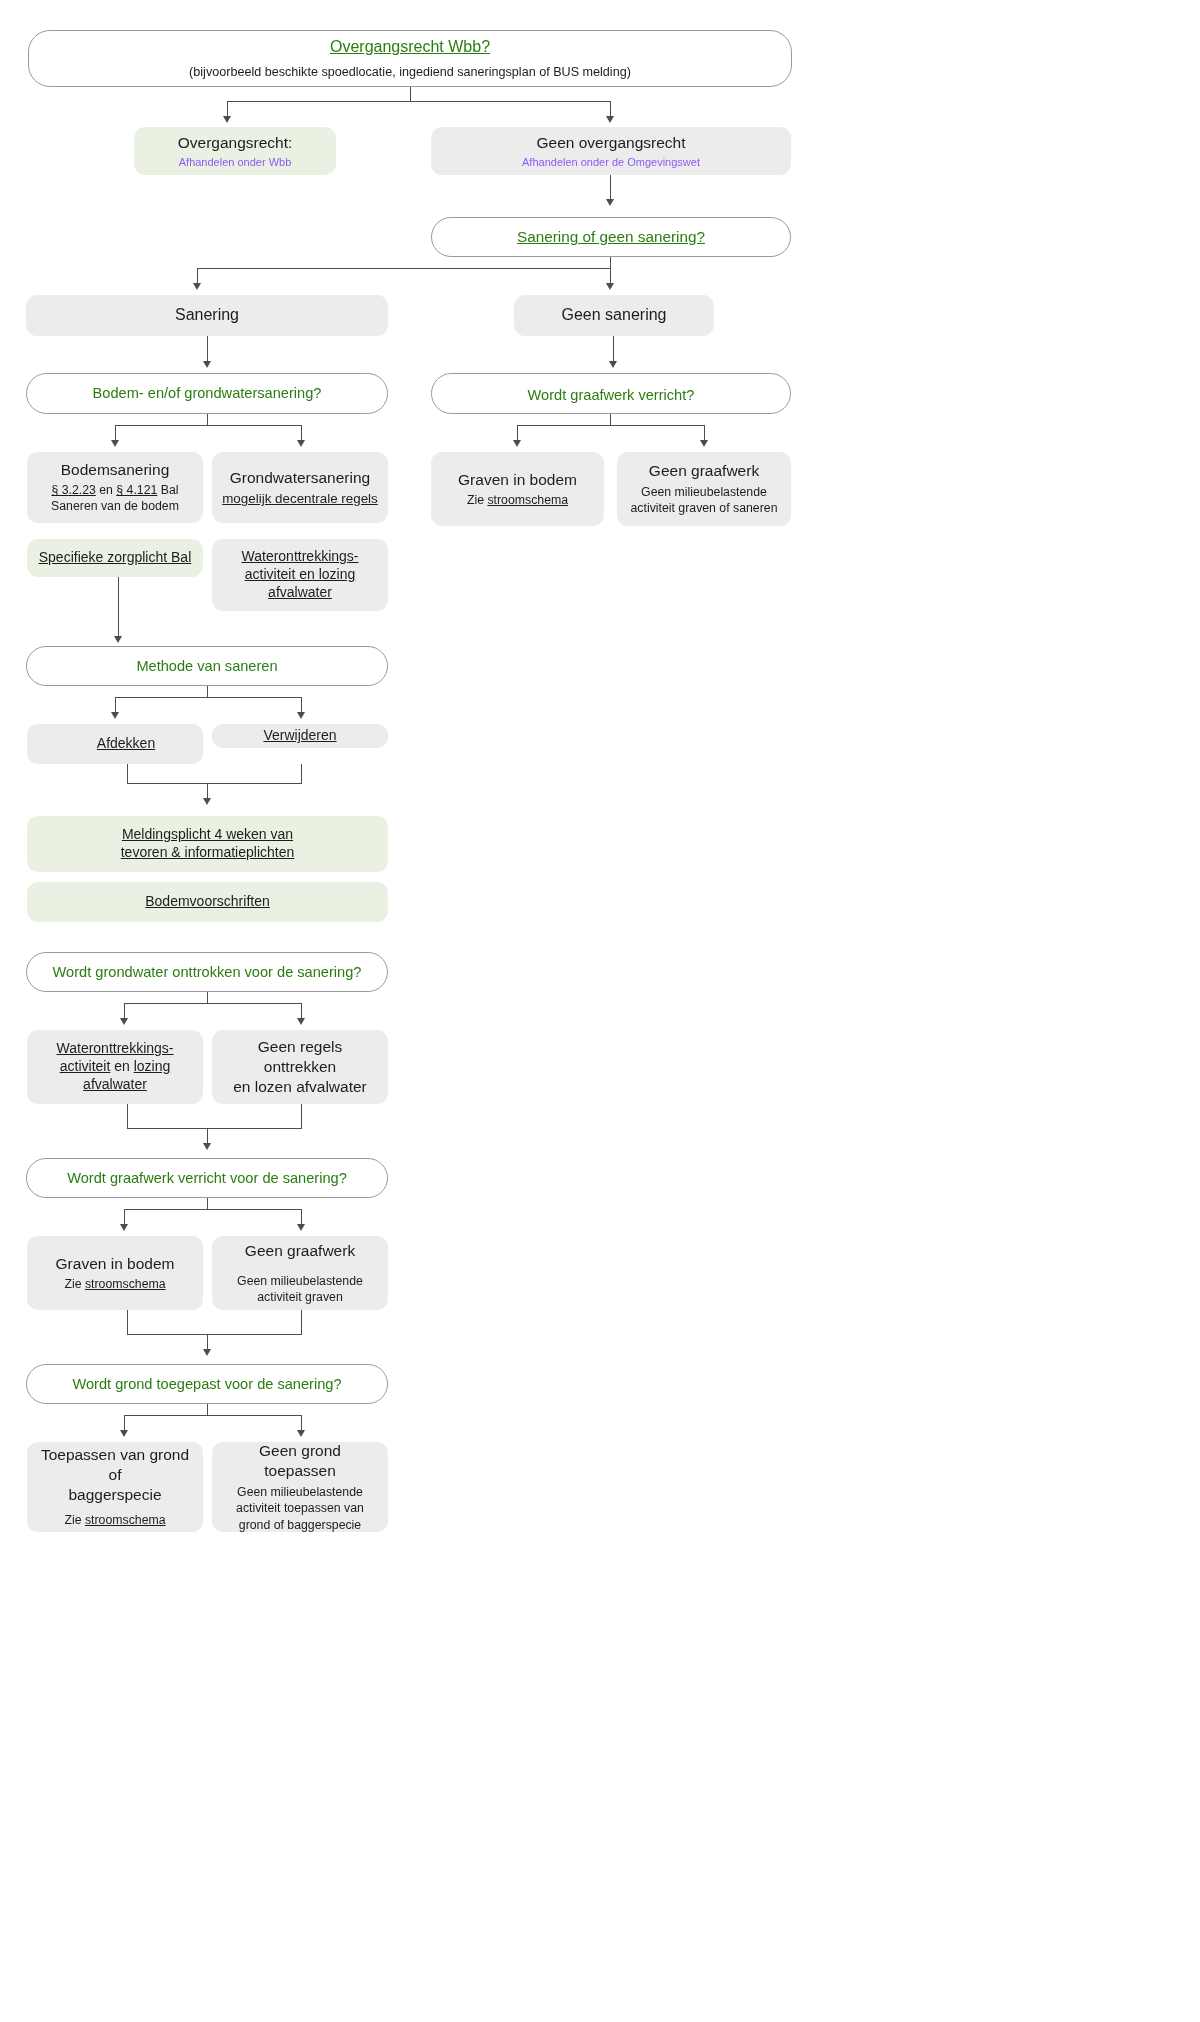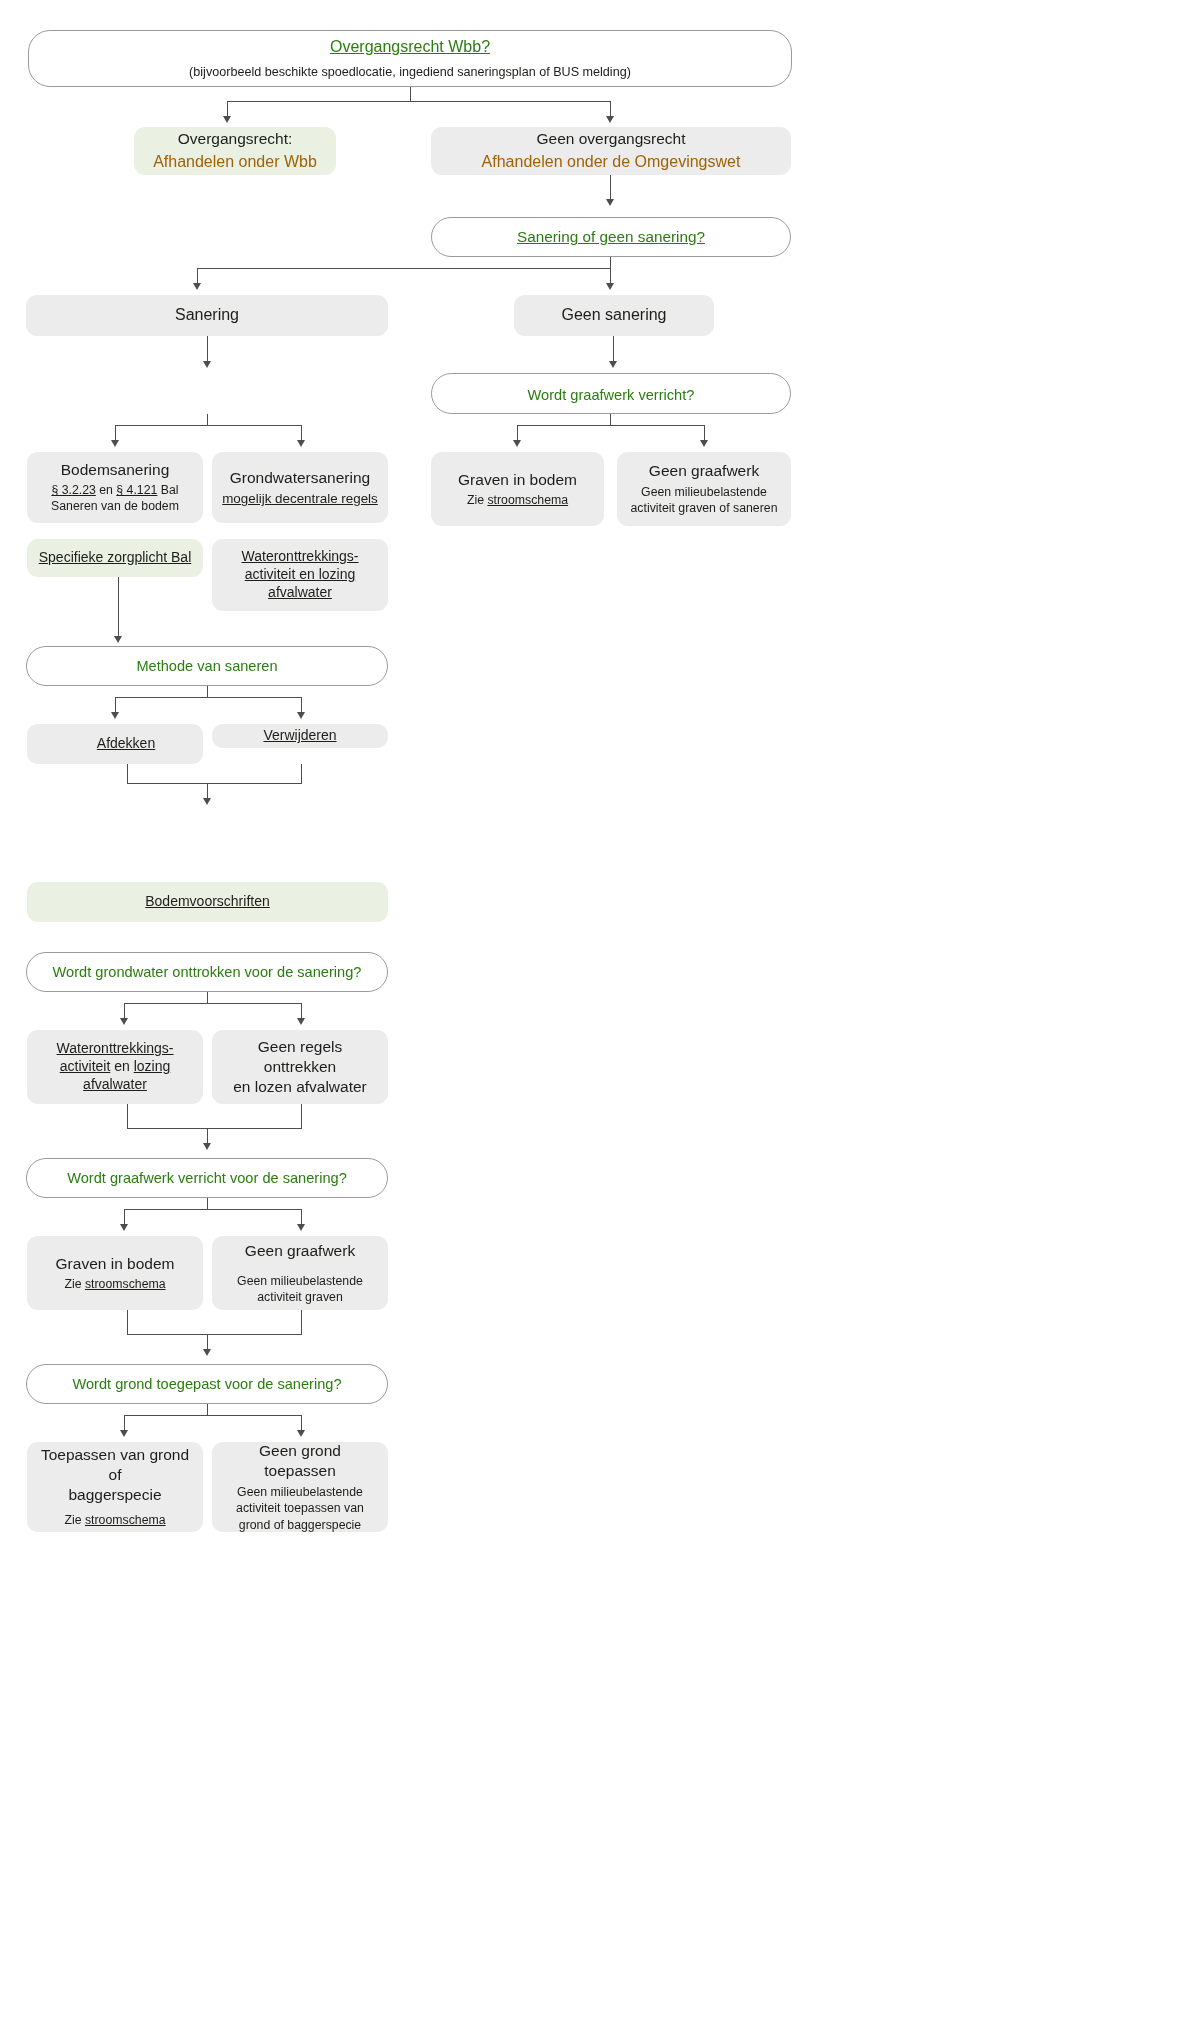--- a/index.html
+++ b/index.html
@@ -46,22 +46,22 @@
   .t-title {
     font-size: 15.5px;
     color: #1d1d1b;
     font-weight: 400;
   }
   .t-title-lg {
     font-size: 16px;
     color: #1d1d1b;
   }
   .t-sub {
-    font-size: 16px;
-    color: #a16207;
+    font-size: 11px;
+    color: #8b5cf6;
     margin-top: 3px;
   }
   .t-sub2 {
     font-size: 12.3px;
     color: #1d1d1b;
   }
   .t-green {
     font-size: 14.6px;
     color: #2a7d10;
   }
@@ -153,20 +153,23 @@
 
   <div class="node grey" style="left:514px; top:295px; width:200px; height:41px;">
     <div class="t-title-lg">Geen sanering</div>
   </div>
 
   <div class="ln v" style="left:207px; top:336px; height:27px;"></div>
   <div class="arrow" style="left:202.5px; top:361px;"></div>
   <div class="ln v" style="left:613px; top:336px; height:27px;"></div>
   <div class="arrow" style="left:608.5px; top:361px;"></div>
 
+  <div class="node pill" style="left:26px; top:373px; width:362px; height:41px;">
+    <div class="t-green">Bodem- en/of grondwatersanering?</div>
+  </div>
 
   <div class="node pill" style="left:431px; top:373px; width:360px; height:41px;justify-content:flex-end;">
     <div class="t-green">Wordt graafwerk verricht?</div>
   </div>
 
   <div class="ln v" style="left:207px; top:414px; height:11px;"></div>
   <div class="ln h" style="left:115px; top:425px; width:186px;"></div>
   <div class="ln v" style="left:115px; top:425px; height:17px;"></div>
   <div class="arrow" style="left:110.5px; top:440px;"></div>
   <div class="ln v" style="left:301px; top:425px; height:17px;"></div>
@@ -233,20 +236,24 @@
   <div class="node grey" style="left:212px; top:724px; width:176px; height:24px;">
     <div class="t-link-dark">Verwijderen</div>
   </div>
 
   <div class="ln v" style="left:127px; top:764px; height:19px;"></div>
   <div class="ln v" style="left:301px; top:764px; height:19px;"></div>
   <div class="ln h" style="left:127px; top:783px; width:175px;"></div>
   <div class="ln v" style="left:207px; top:783px; height:17px;"></div>
   <div class="arrow" style="left:202.5px; top:798px;"></div>
 
+  <div class="node greenfill" style="left:27px; top:816px; width:361px; height:56px;">
+    <div class="t-link-dark">Meldingsplicht 4 weken van</div>
+    <div class="t-link-dark">tevoren &amp; informatieplichten</div>
+  </div>
 
   <div class="node greenfill" style="left:27px; top:882px; width:361px; height:40px;">
     <div class="t-link-dark">Bodemvoorschriften</div>
   </div>
 
   <div class="node pill" style="left:26px; top:952px; width:362px; height:40px;text-align:right;">
     <div class="t-green">Wordt grondwater onttrokken voor de sanering?</div>
   </div>
 
   <div class="ln v" style="left:207px; top:992px; height:11px;"></div>

